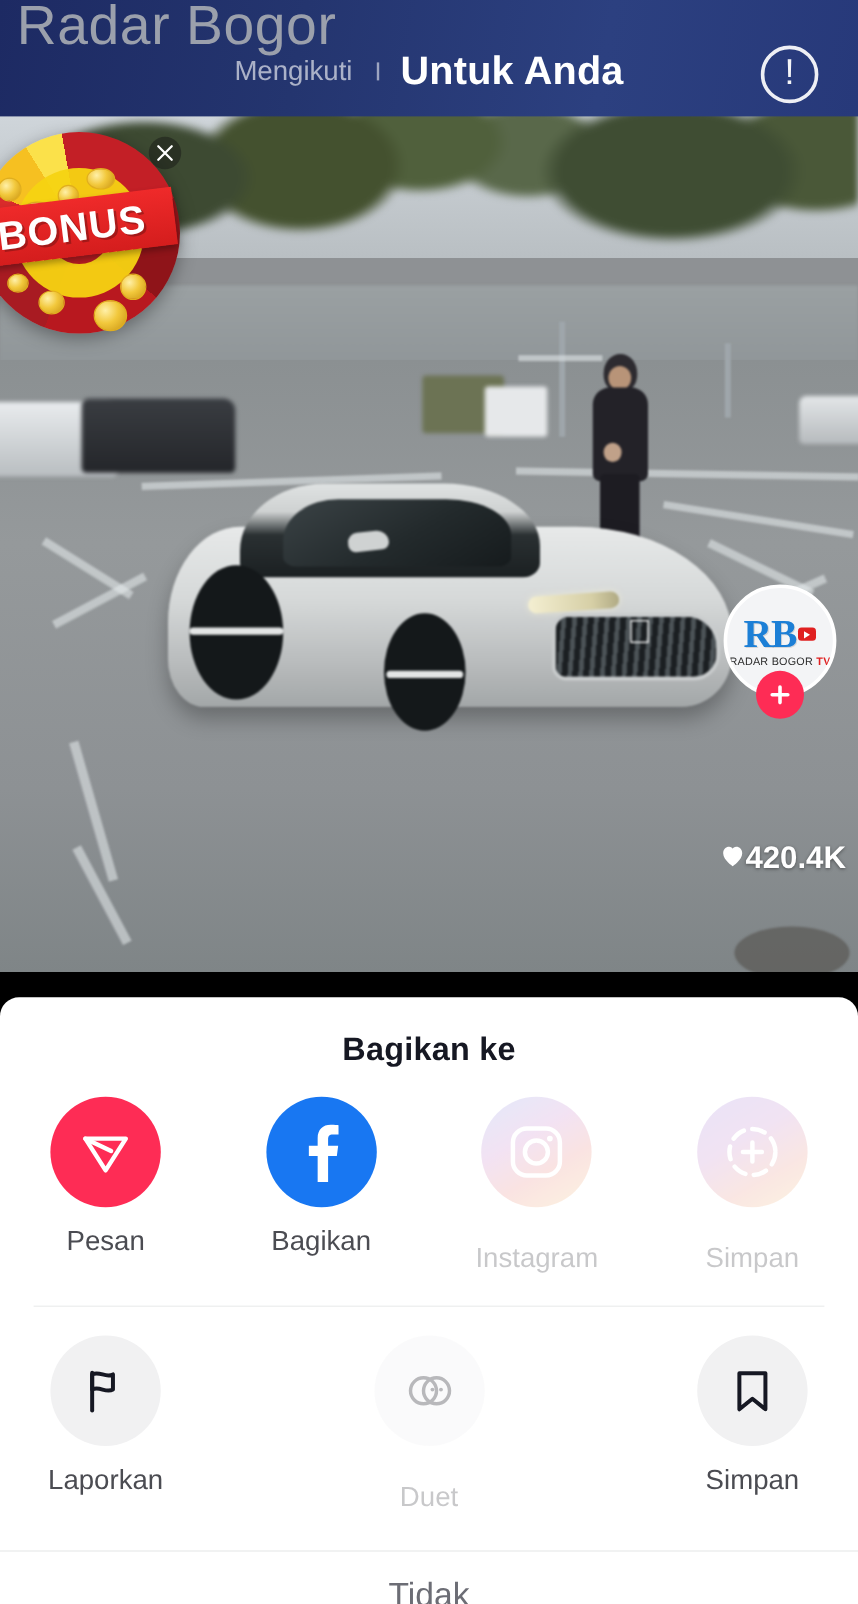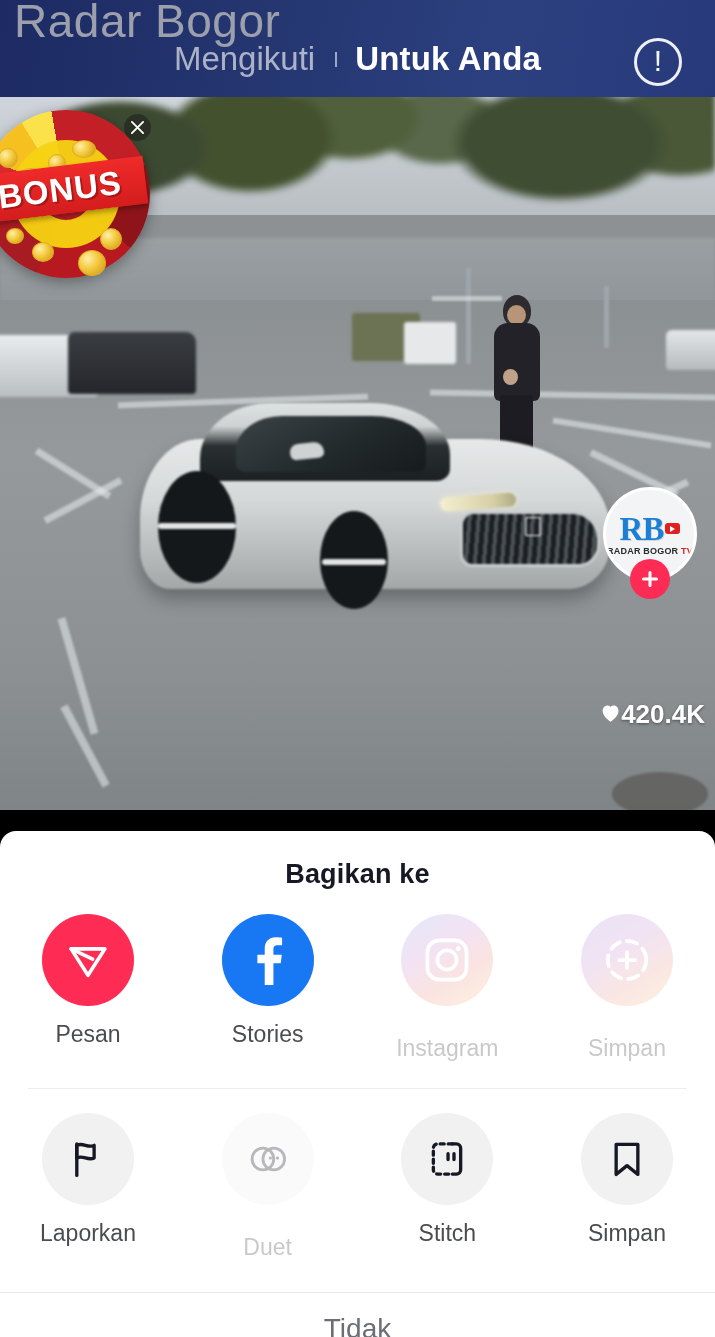--- a/index.html
+++ b/index.html
@@ -135,21 +135,21 @@
   .watermark {
     position: absolute; left: 14px; top: -6px;
     font-size: 46px; font-weight: 400; color: #9ba0ac;
     letter-spacing: .5px; white-space: nowrap;
   }
   .tabs {
     position: absolute; left: 0; top: 40px; width: 715px;
     display: flex; align-items: center; justify-content: center; gap: 0;
   }
   .tab-following {
-    font-size: 33px; color: rgba(255,255,255,.62); font-weight: 400;
+    font-size: 23px; color: rgba(255,255,255,.62); font-weight: 400;
     padding-right: 20px;
   }
   .tab-sep {
     width: 2px; height: 15px; background: rgba(255,255,255,.55);
     margin-right: 18px;
   }
   .tab-foryou {
     font-size: 33px; color: #ffffff; font-weight: 700; letter-spacing: .2px;
   }
   .info-icon {
@@ -224,21 +224,21 @@
   .avatar .rbtv { display: flex; align-items: center; gap: 2px; }
   .avatar .yt {
     width: 15px; height: 11px; background: #e02020; border-radius: 3px;
     display: inline-flex; align-items: center; justify-content: center;
   }
   .avatar .yt i {
     width: 0; height: 0; border-left: 5px solid #fff;
     border-top: 3px solid transparent; border-bottom: 3px solid transparent;
   }
   .avatar .caption {
-    font-size: 9px; font-weight: 700; color: #2a2a2a; letter-spacing: .2px;
+    font-size: 9px; font-weight: 400; color: #2a2a2a; letter-spacing: .2px;
     margin-top: 1px; white-space: nowrap;
   }
   .avatar .caption b { color: #e02020; }
   .follow-btn {
     position: absolute; left: 27px; top: 72px; width: 40px; height: 40px;
     border-radius: 50%; background: #fe2c55;
     display: flex; align-items: center; justify-content: center;
   }
   .follow-btn svg { display: block; }
 
@@ -433,21 +433,21 @@
         </div>
         <div class="label">Pesan</div>
       </div>
 
       <div class="cell">
         <div class="circle c-fb">
           <svg width="50" height="50" viewBox="0 0 24 24">
             <path d="M14.6 24V13.6h3.5l.53-4.07h-4.03V6.94c0-1.18.33-1.98 2.02-1.98h2.15V1.32C18.4 1.24 17.12 1.13 15.64 1.13c-3.1 0-5.22 1.89-5.22 5.37v3.03H6.9v4.07h3.52V24z" fill="#ffffff"></path>
           </svg>
         </div>
-        <div class="label">Stories</div>
+        <div class="label">Bagikan</div>
       </div>
 
       <div class="cell dim">
         <div class="circle c-ig">
           <svg width="50" height="50" viewBox="0 0 24 24" fill="none" stroke="#ffffff" stroke-width="1.8">
             <rect x="2.6" y="2.6" width="18.8" height="18.8" rx="5.6"></rect>
             <circle cx="12" cy="12" r="4.6"></circle>
             <circle cx="17.4" cy="6.6" r="1.15" fill="#ffffff" stroke="none"></circle>
           </svg>
         </div>
@@ -485,30 +485,20 @@
           <svg width="44" height="44" viewBox="0 0 26 24" fill="none" stroke="#161823" stroke-width="1.7">
             <circle cx="10" cy="12" r="6.4"></circle>
             <circle cx="16.4" cy="12" r="6.4"></circle>
             <circle cx="14.4" cy="11.4" r=".95" fill="#161823" stroke="none"></circle>
             <circle cx="18.6" cy="11.4" r=".95" fill="#161823" stroke="none"></circle>
           </svg>
         </div>
         <div class="label">Duet</div>
       </div>
 
-      <div class="cell">
-        <div class="circle c-gray">
-          <svg width="42" height="42" viewBox="0 0 24 24" fill="none" stroke="#161823" stroke-width="1.9" stroke-linecap="round">
-            <path d="M15 3.4 h2.4 a2.4 2.4 0 0 1 2.4 2.4 v12.4 a2.4 2.4 0 0 1 -2.4 2.4 h-2.4"></path>
-            <path d="M15 3.4 h-8.4 a2.4 2.4 0 0 0 -2.4 2.4 v12.4 a2.4 2.4 0 0 0 2.4 2.4 h8.4" stroke-dasharray="2.3 2.3"></path>
-            <path d="M12.6 9 v3.3 M16 9 v3.3"></path>
-          </svg>
-        </div>
-        <div class="label">Stitch</div>
-      </div>
 
       <div class="cell">
         <div class="circle c-gray">
           <svg width="42" height="42" viewBox="0 0 24 24" fill="none" stroke="#161823" stroke-width="1.9" stroke-linejoin="round">
             <path d="M5.8 3.6 h12.4 v17.2 l-6.2-5 -6.2 5 z"></path>
           </svg>
         </div>
         <div class="label">Simpan</div>
       </div>
     </div>

